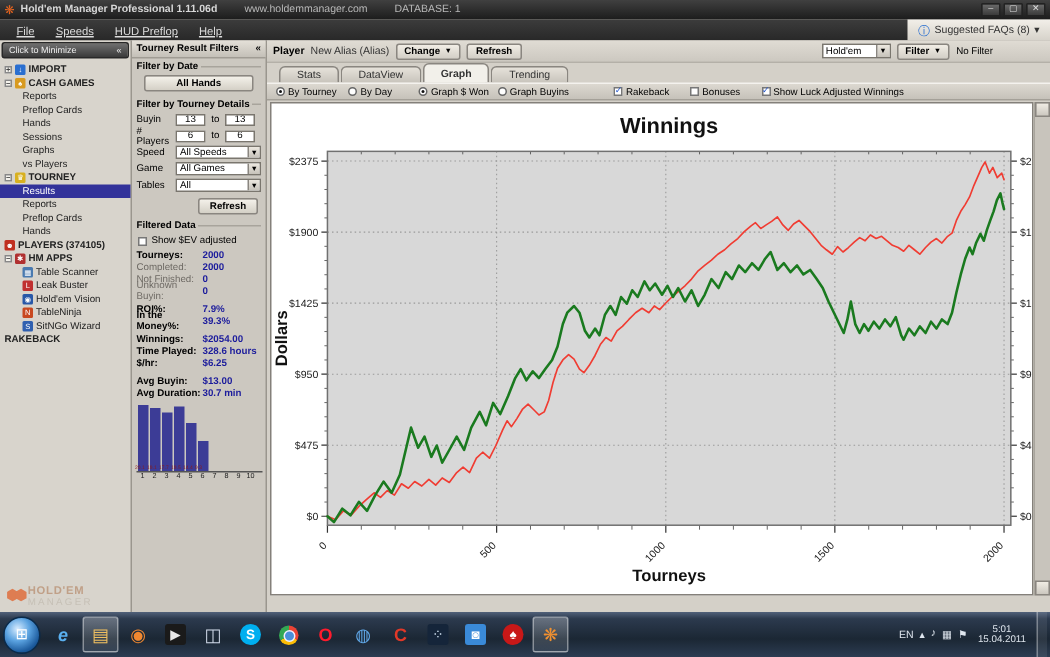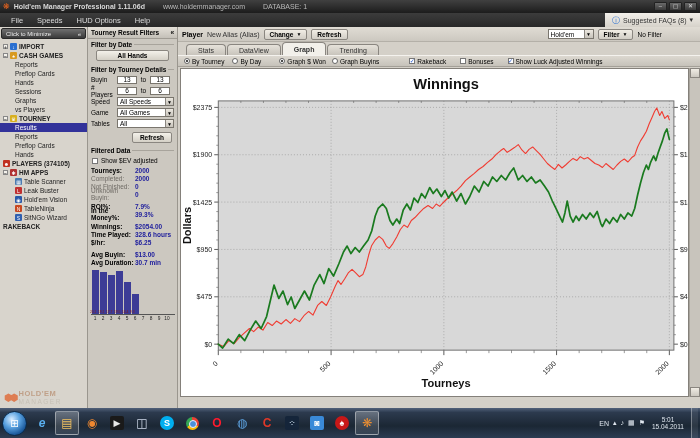--- a/index.html
+++ b/index.html
@@ -15,21 +15,21 @@
   .tb-site { margin-left:14px; color:#b8b8b8; }
   .tb-db { margin-left:14px; color:#b8b8b8; }
   .wctls { margin-left:auto; display:flex; gap:2px; }
   .wctl { width:13px; height:9px; background:linear-gradient(#6a6a6a,#3a3a3a); border:1px solid #222;
           color:#ddd; font-size:6px; line-height:7px; text-align:center; border-radius:1px; }
 
   
   .menubar { height:14px; background:linear-gradient(#3c3c3c,#282828); display:flex; align-items:stretch;
              font-size:7.5px; color:#ddd; }
   #menu-items { display:flex; align-items:center; padding-left:4px; }
-  .menu-item { padding:0 7px; }
+  .menu-item { padding:0 7px;text-decoration:underline; }
   .faq-chip { margin-left:auto; background:linear-gradient(#f2efe9,#d6d2ca); color:#333;
               display:flex; align-items:center; gap:3px; padding:0 7px; font-size:7px; }
   .info-icon { color:#2a6fd0; font-size:8px; }
 
   
   .bodyrow { display:flex; height:381px; }
 
   
   .sidebar { width:88px; background:#d8d4cc; border-right:1px solid #9a968e; position:relative; flex:none; }
   .minimize-btn { margin:1px; height:11px; background:linear-gradient(#707070,#3a3a3a); color:#eee;
@@ -162,21 +162,21 @@
       <span class="wctl">–</span>
       <span class="wctl">▢</span>
       <span class="wctl">✕</span>
     </span>
   </div>
 
   <div class="menubar">
     <span id="menu-items">
         <span class="menu-item">File</span>
         <span class="menu-item">Speeds</span>
-        <span class="menu-item">HUD Options</span>
+        <span class="menu-item">HUD Preflop</span>
         <span class="menu-item">Help</span>
       </span>
     <div class="faq-chip">
       <span class="info-icon">ⓘ</span>
       <span>Suggested FAQs (8)</span>
       <span>▾</span>
     </div>
   </div>
 
   <div class="bodyrow">

